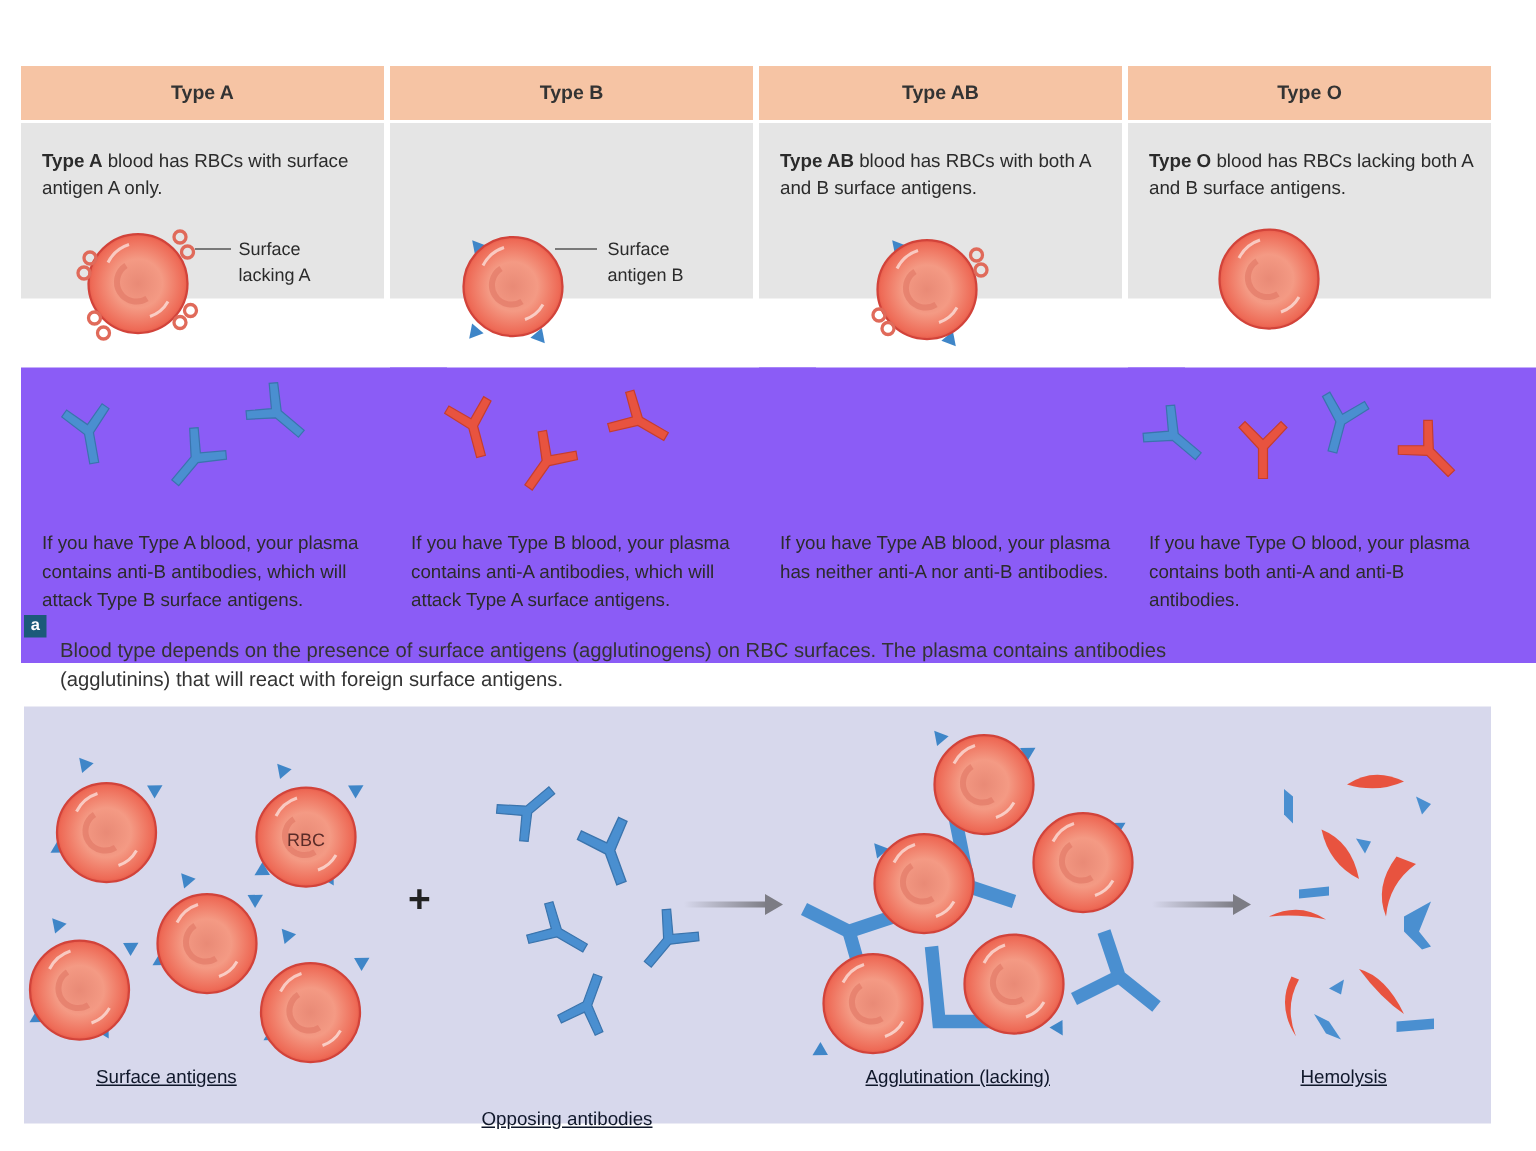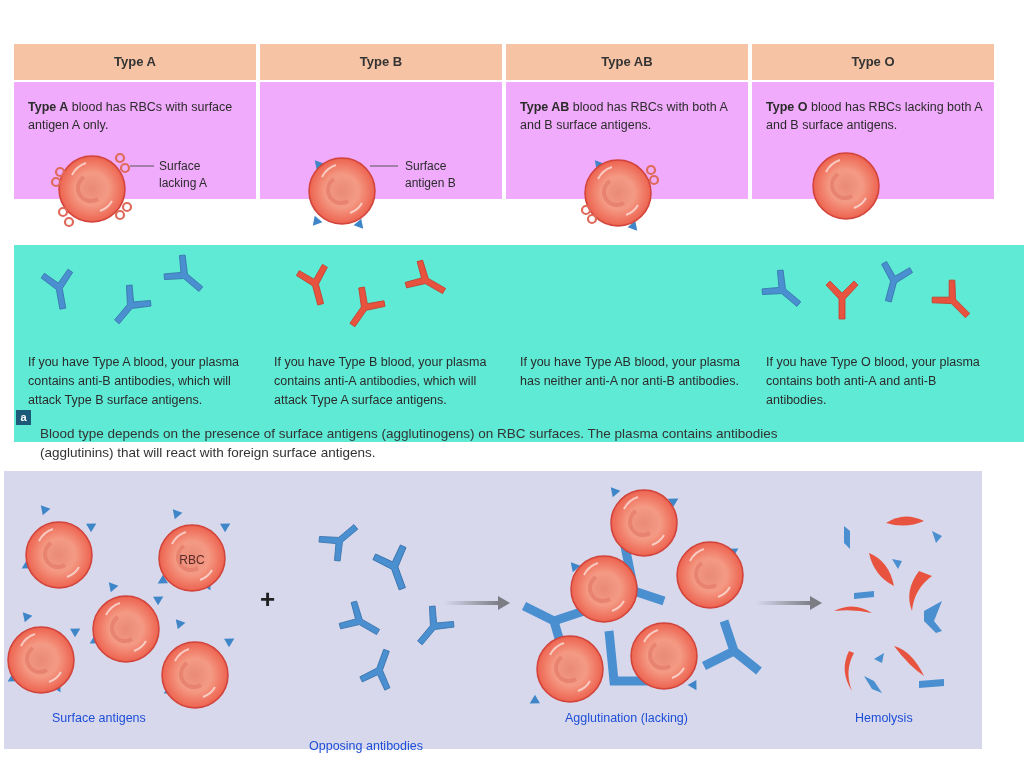--- a/index.html
+++ b/index.html
@@ -1,30 +1,30 @@
 <!DOCTYPE html>
 <html><head>
 <meta charset="utf-8">
 <style>
   html,body{margin:0;padding:0;background:#ffffff;}
   body{width:1024px;height:767px;position:relative;overflow:hidden;font-family:"Liberation Sans",sans-serif;color:#2b2b2b;}
   .col{position:absolute;top:2px;width:242px;margin-top:42px;}
   .hdr{height:36px;background:#f6c4a4;text-align:center;font-weight:bold;font-size:13px;line-height:36px;color:#333;}
-  .cell1{position:absolute;top:38px;left:0;width:242px;height:117px;background:#f0abfc;}
-  .cell2{position:absolute;top:201px;left:0;width:284px;height:197px;background:#5eead4;}
+  .cell1{position:absolute;top:38px;left:0;width:242px;height:117px;background:#e5e5e5;}
+  .cell2{position:absolute;top:201px;left:0;width:284px;height:197px;background:#8b5cf6;}
   .desc{position:absolute;left:14px;top:16px;font-size:12.5px;line-height:18px;width:220px;}
   .desc b{font-weight:bold;}
   .plasma{position:absolute;left:14px;font-size:12.5px;line-height:19px;width:225px;}
   .lbl{position:absolute;font-size:12px;line-height:17px;}
   svg{position:absolute;overflow:visible;}
   .caption{position:absolute;left:16px;top:408px;font-size:13.5px;line-height:19px;color:#333;}
   .cap-badge{position:absolute;left:0;top:2px;width:15px;height:15px;background:#1c5a7a;color:#fff;font-size:11px;font-weight:bold;text-align:center;line-height:15px;}
   .cap-text{position:absolute;left:24px;top:16px;width:760px;}
-  .panelb{position:absolute;left:4px;top:471px;width:978px;height:278px;background:#d7d8ec;text-align:right;}
-  .stage-lbl{position:absolute;top:240px;font-size:12.5px;color:#1d4ed8;}
+  .panelb{position:absolute;left:16px;top:471px;width:978px;height:278px;background:#d7d8ec;text-align:right;}
+  .stage-lbl{position:absolute;top:240px;font-size:12.5px;color:#0f172a;text-decoration:underline;}
 </style>
 </head>
 <body>
 
 <svg width="0" height="0" style="position:absolute">
   <defs>
     <radialGradient id="rbcg" cx="50%" cy="50%" r="55%">
       <stop offset="0%" stop-color="#e98a76"></stop>
       <stop offset="45%" stop-color="#f49a84"></stop>
       <stop offset="85%" stop-color="#ee6a56"></stop>

